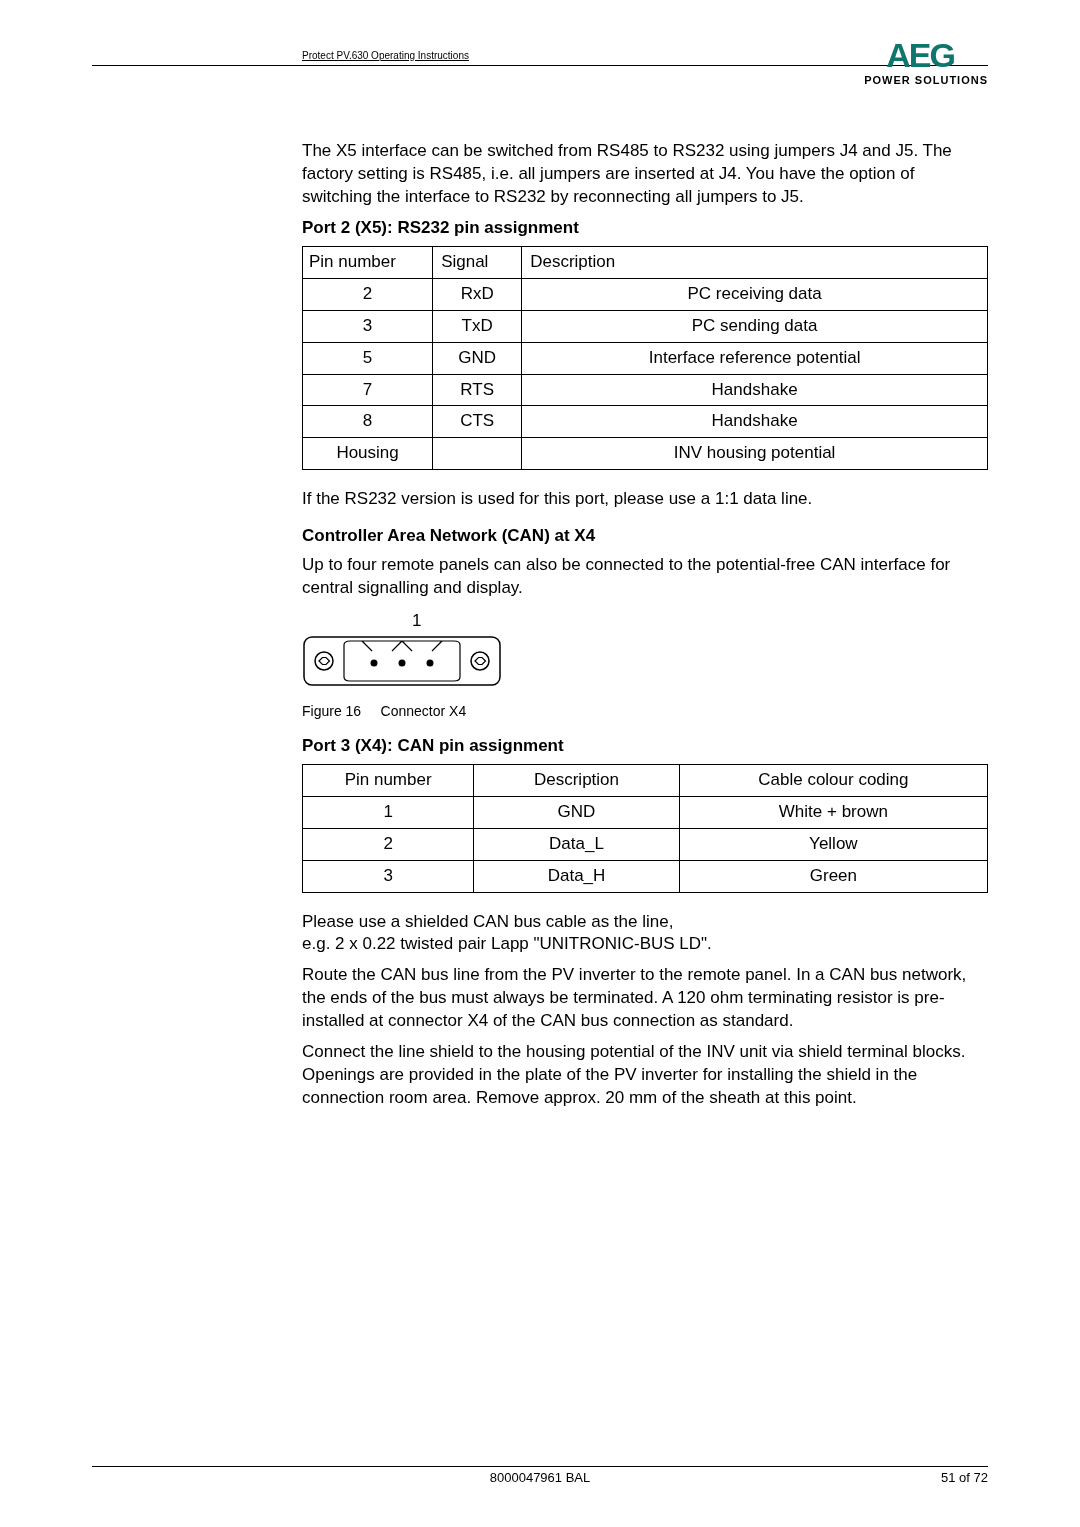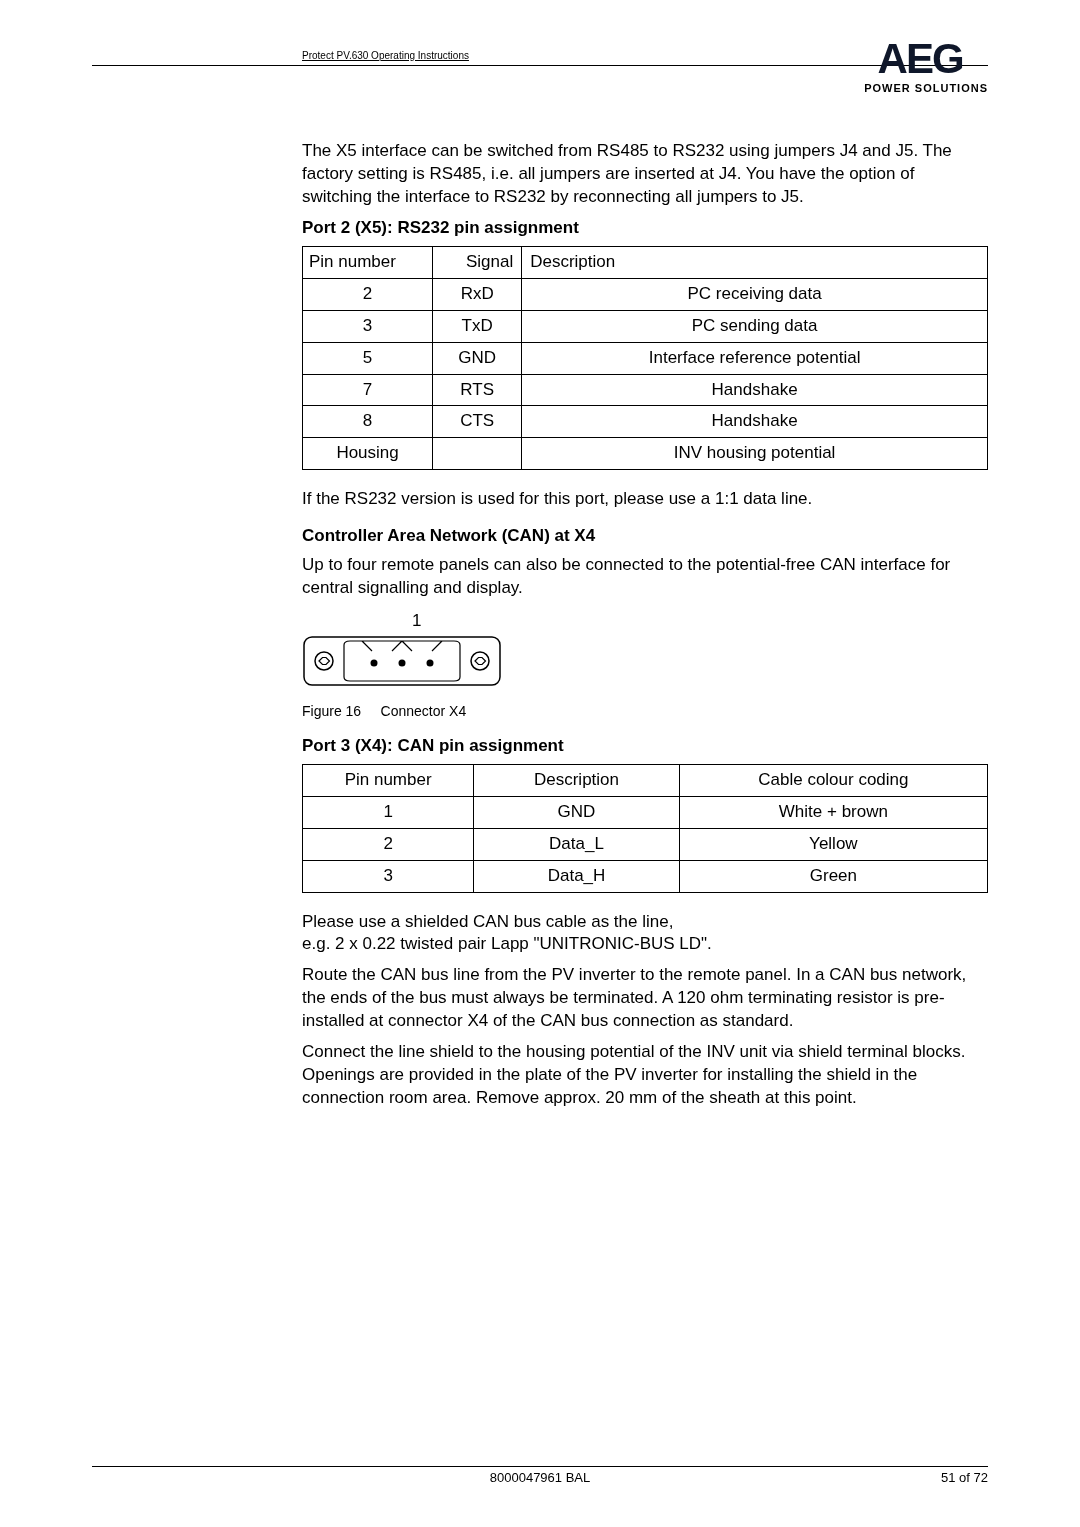--- a/index.html
+++ b/index.html
@@ -30,23 +30,23 @@
       margin-left: 210px;
       text-decoration: underline;
     }
     .logo {
       position: absolute;
       top: 38px;
       right: 92px;
       text-align: center;
     }
     .logo-main {
-      font-size: 42px;
+      font-size: 34px;
       font-weight: bold;
-      color: #0f172a;
+      color: #0f766e;
       font-family: Arial Black, Arial, sans-serif;
       letter-spacing: -2px;
       line-height: 1;
     }
     .logo-sub {
       font-size: 11px;
       font-weight: bold;
       color: #000;
       letter-spacing: 1px;
       margin-top: 2px;
@@ -146,21 +146,21 @@
 </div>
 
 <div class="content">
   <p class="para">The X5 interface can be switched from RS485 to RS232 using jumpers J4 and J5. The factory setting is RS485, i.e. all jumpers are inserted at J4. You have the option of switching the interface to RS232 by reconnecting all jumpers to J5.</p>
   <p class="heading">Port 2 (X5): RS232 pin assignment</p>
 
   <table class="t1">
     <tbody>
         <tr>
       <td style="text-align:left">Pin number</td>
-      <td style="text-align:right">Signal</td>
+      <td style="text-align:left">Signal</td>
       <td>Description</td>
     </tr>
     <tr>
       <td>2</td>
       <td>RxD</td>
       <td>PC receiving data</td>
     </tr>
     <tr>
       <td>3</td>
       <td>TxD</td>

